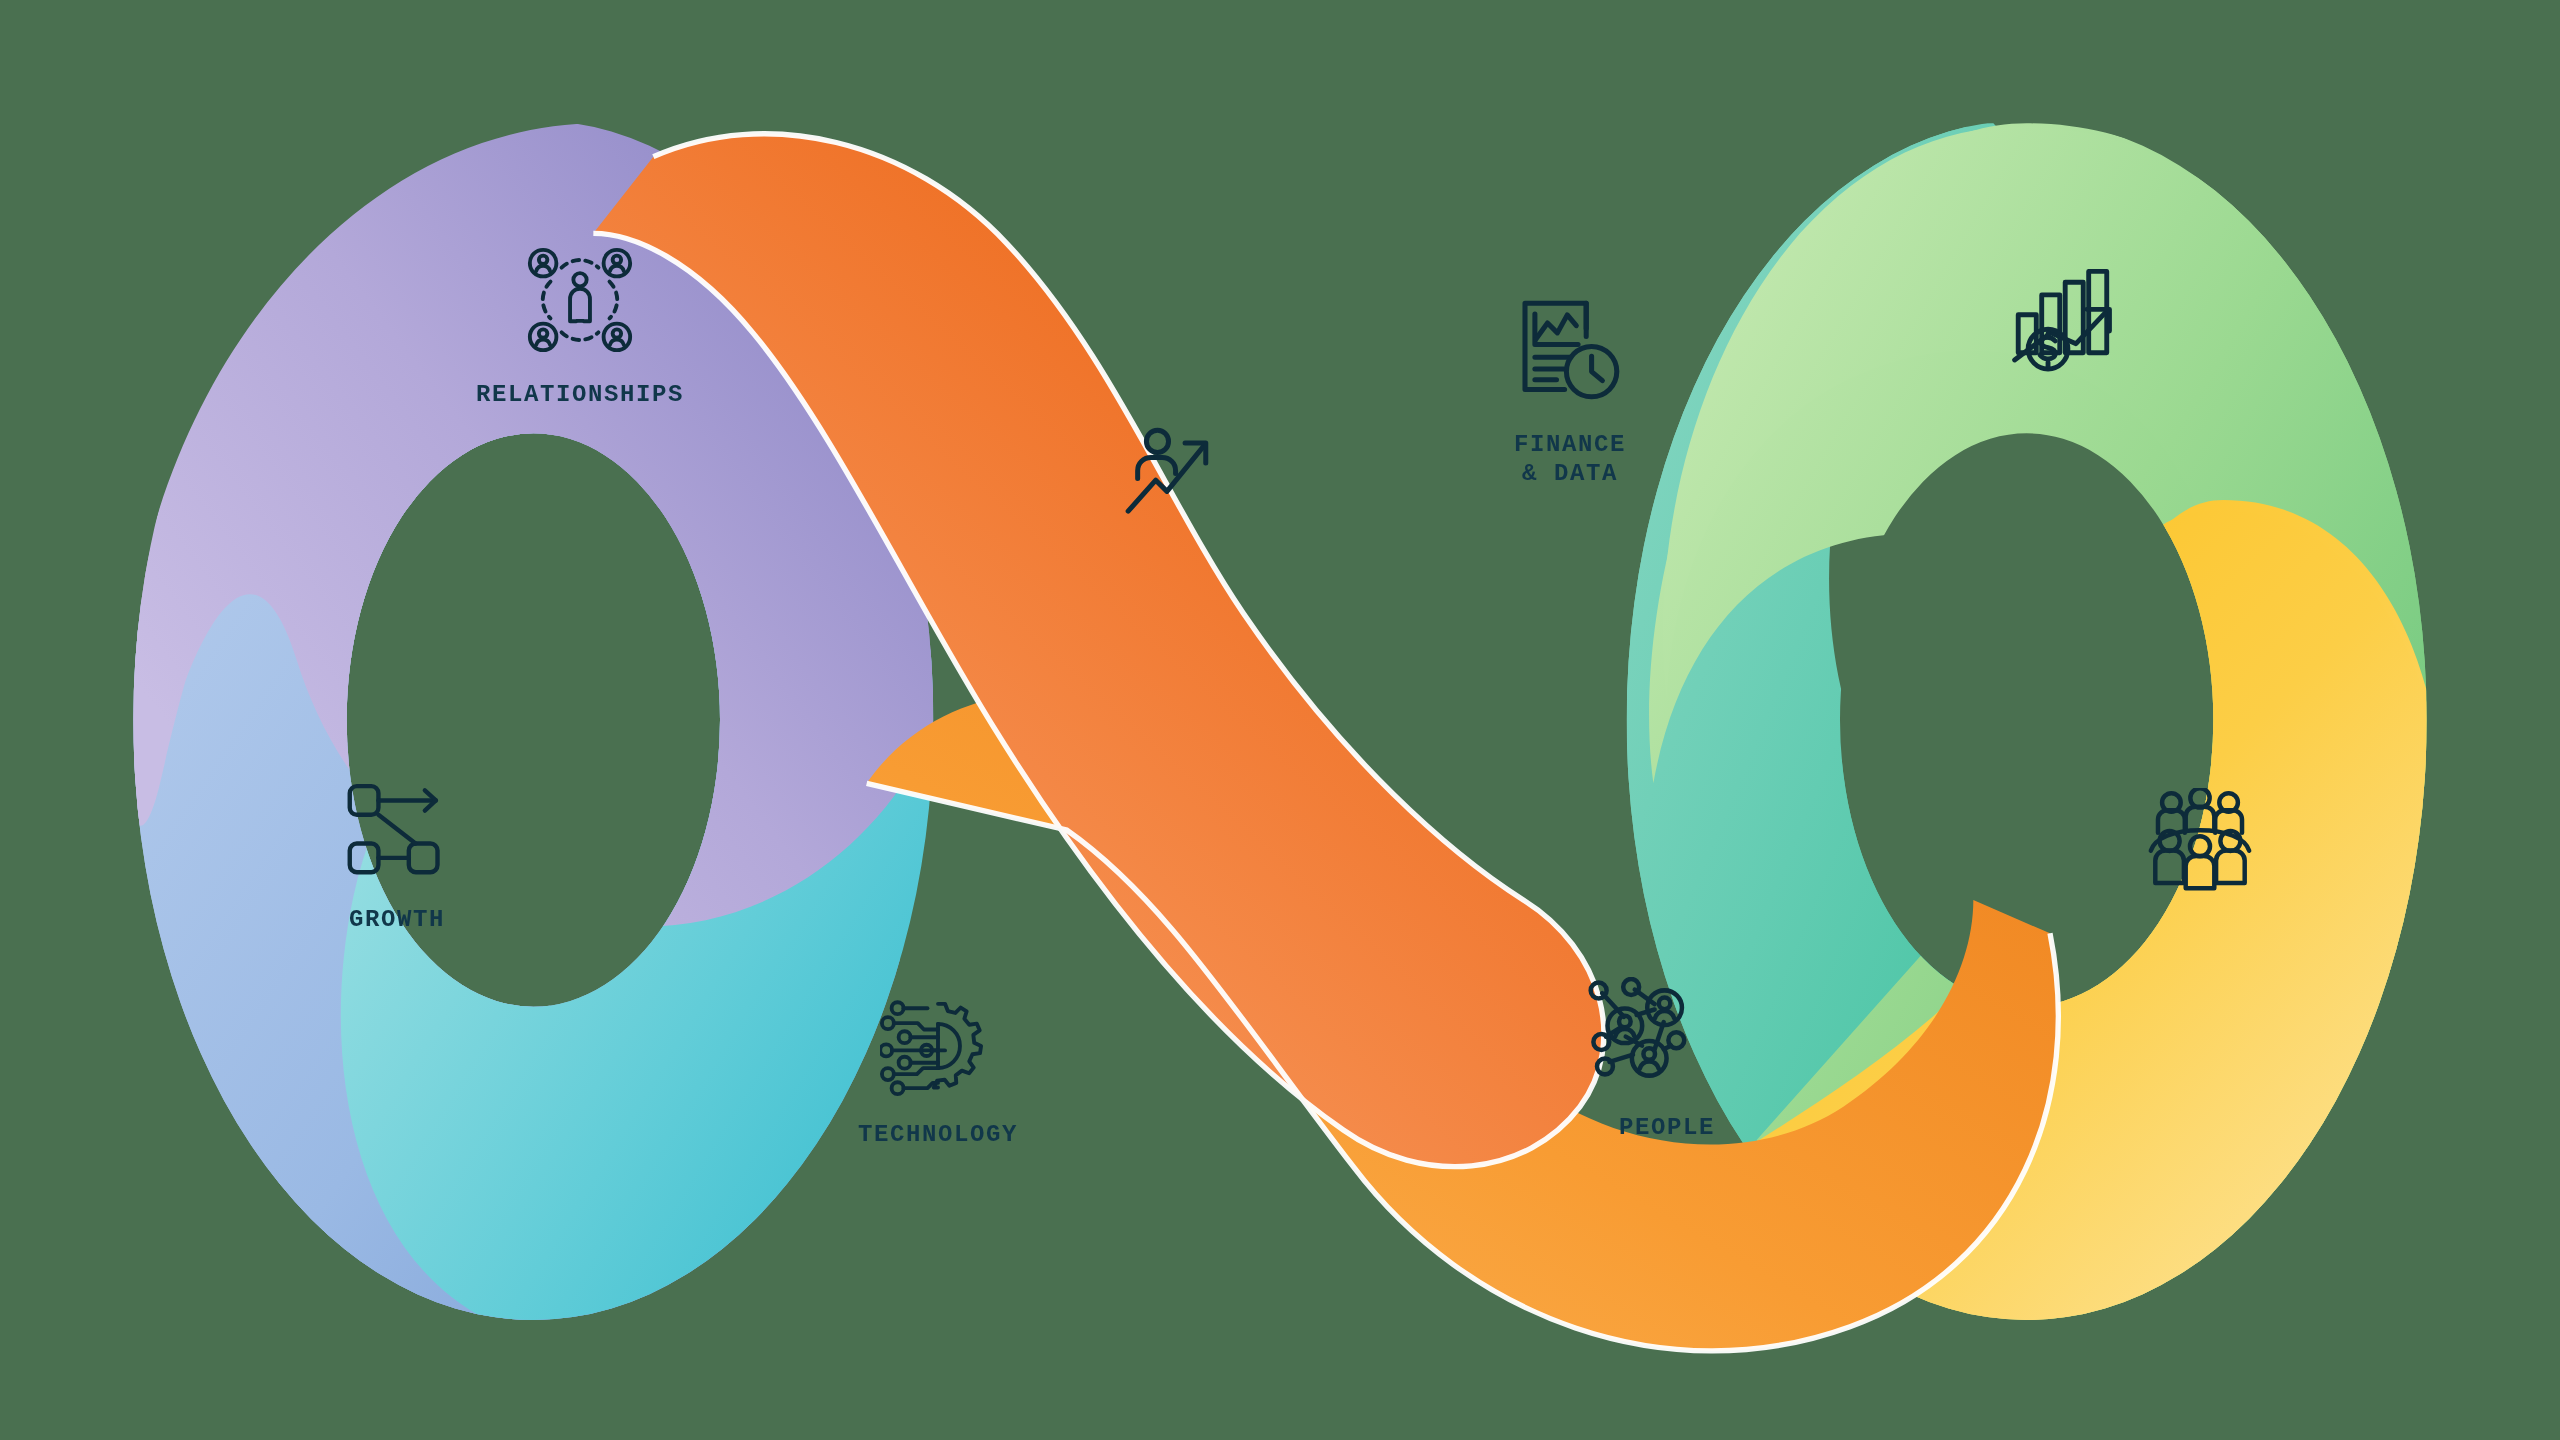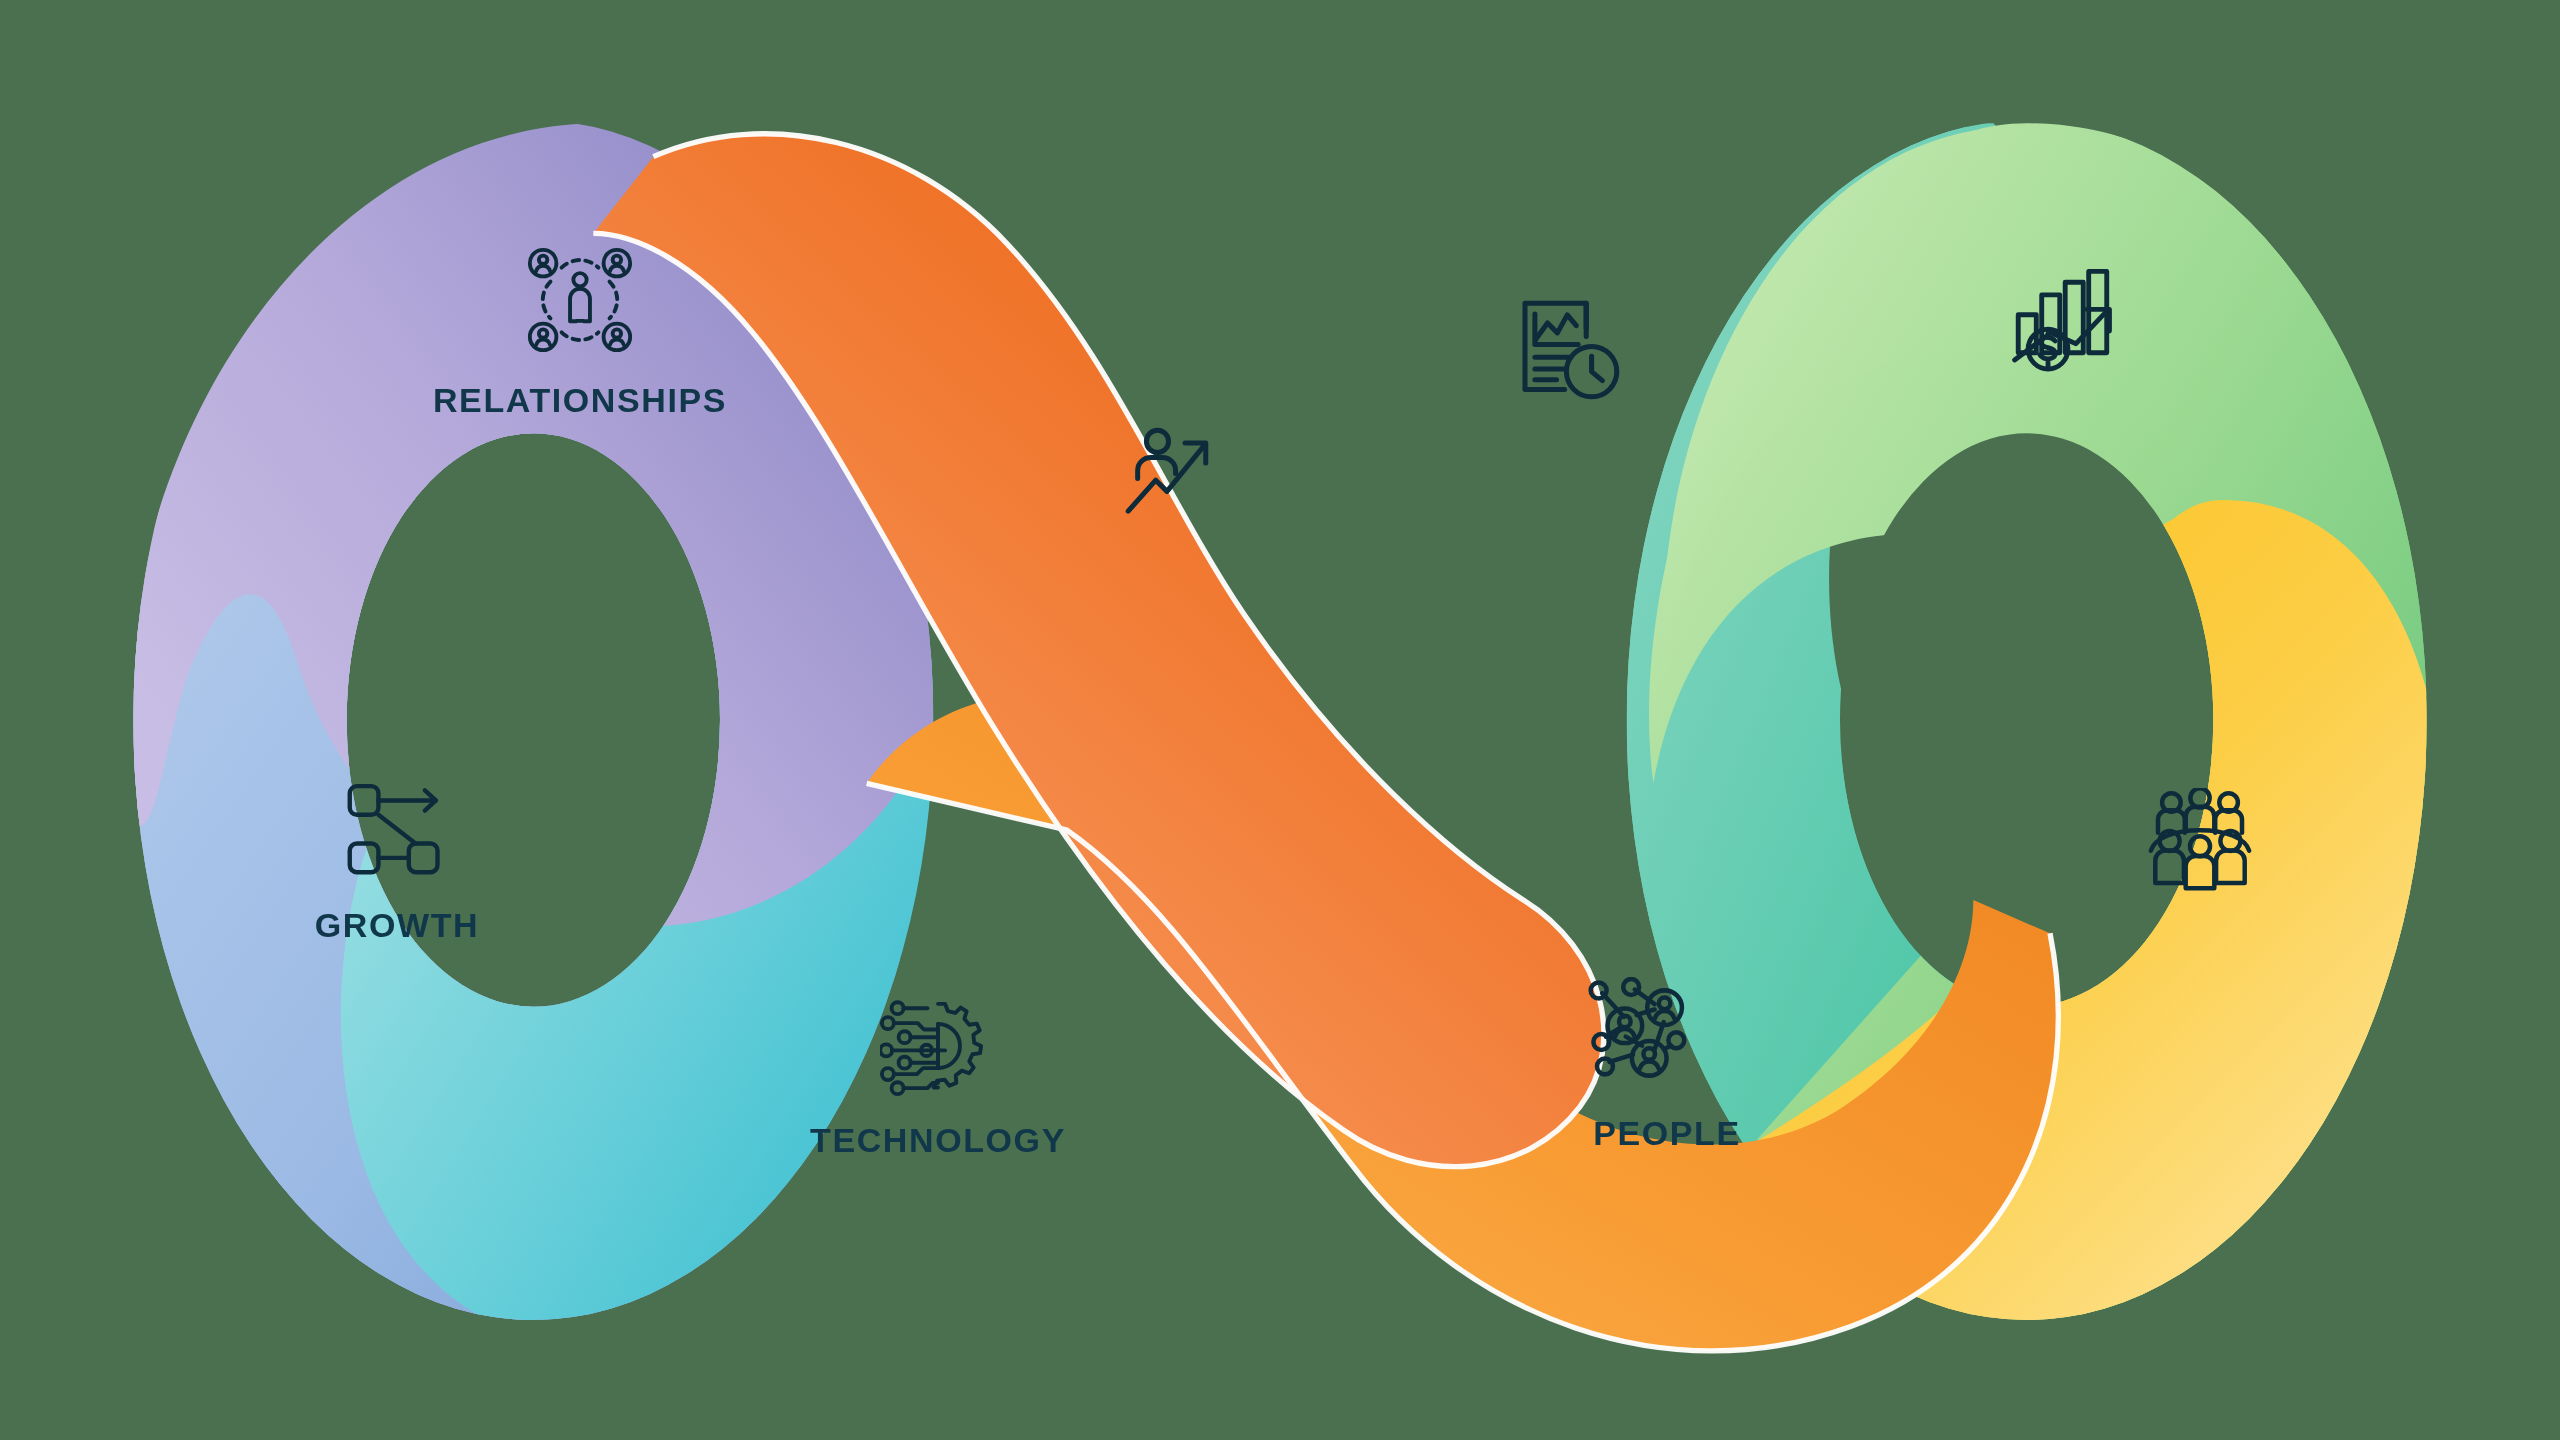--- a/index.html
+++ b/index.html
@@ -24,23 +24,23 @@
     left: 0;
     top: 0;
     width: 2560px;
     height: 1440px;
     display: block;
   }
   .seg-label {
     position: absolute;
     text-align: center;
     color: #11374a;
-    font-family: Liberation Sans, sans-serif;
+    font-family: Liberation Mono, monospace;
     font-weight: bold;
-    font-size: 34px;
+    font-size: 24px;
     letter-spacing: 1.6px;
     line-height: 1.22;
     white-space: pre-line;
     transform: translate(-50%, 0);
     pointer-events: none;
   }
   .seg-icon {
     position: absolute;
     transform: translate(-50%, -50%);
     pointer-events: none;
@@ -253,20 +253,22 @@
     </g>
   </svg>
 
   <div class="seg-label" style="left:580px; top:380px; width:520px;">RELATIONSHIPS</div>
 
   <div class="seg-label" style="left:397px; top:905px; width:420px;">GROWTH</div>
 
   <div class="seg-label" style="left:938px; top:1120px; width:500px;">TECHNOLOGY</div>
 
 
+  <div class="seg-label" style="left:1570px; top:430px; width:420px;">FINANCE
+&amp; DATA</div>
 
 
   <div class="seg-label" style="left:1667px; top:1113px; width:420px;">PEOPLE</div>
 
 
   <div class="seg-icon" style="left:580px; top:300px;">
     <svg width="118" height="118" viewBox="0 0 64 64" fill="none" stroke="#0d2b3a" stroke-width="2.1" stroke-linecap="round" stroke-linejoin="round">
       <circle cx="12" cy="12" r="7.2"></circle>
       <circle cx="12" cy="10.2" r="2.3"></circle>
       <path d="M8.2 16.4c0.6-2 2-3 3.8-3s3.2 1 3.8 3"></path>

